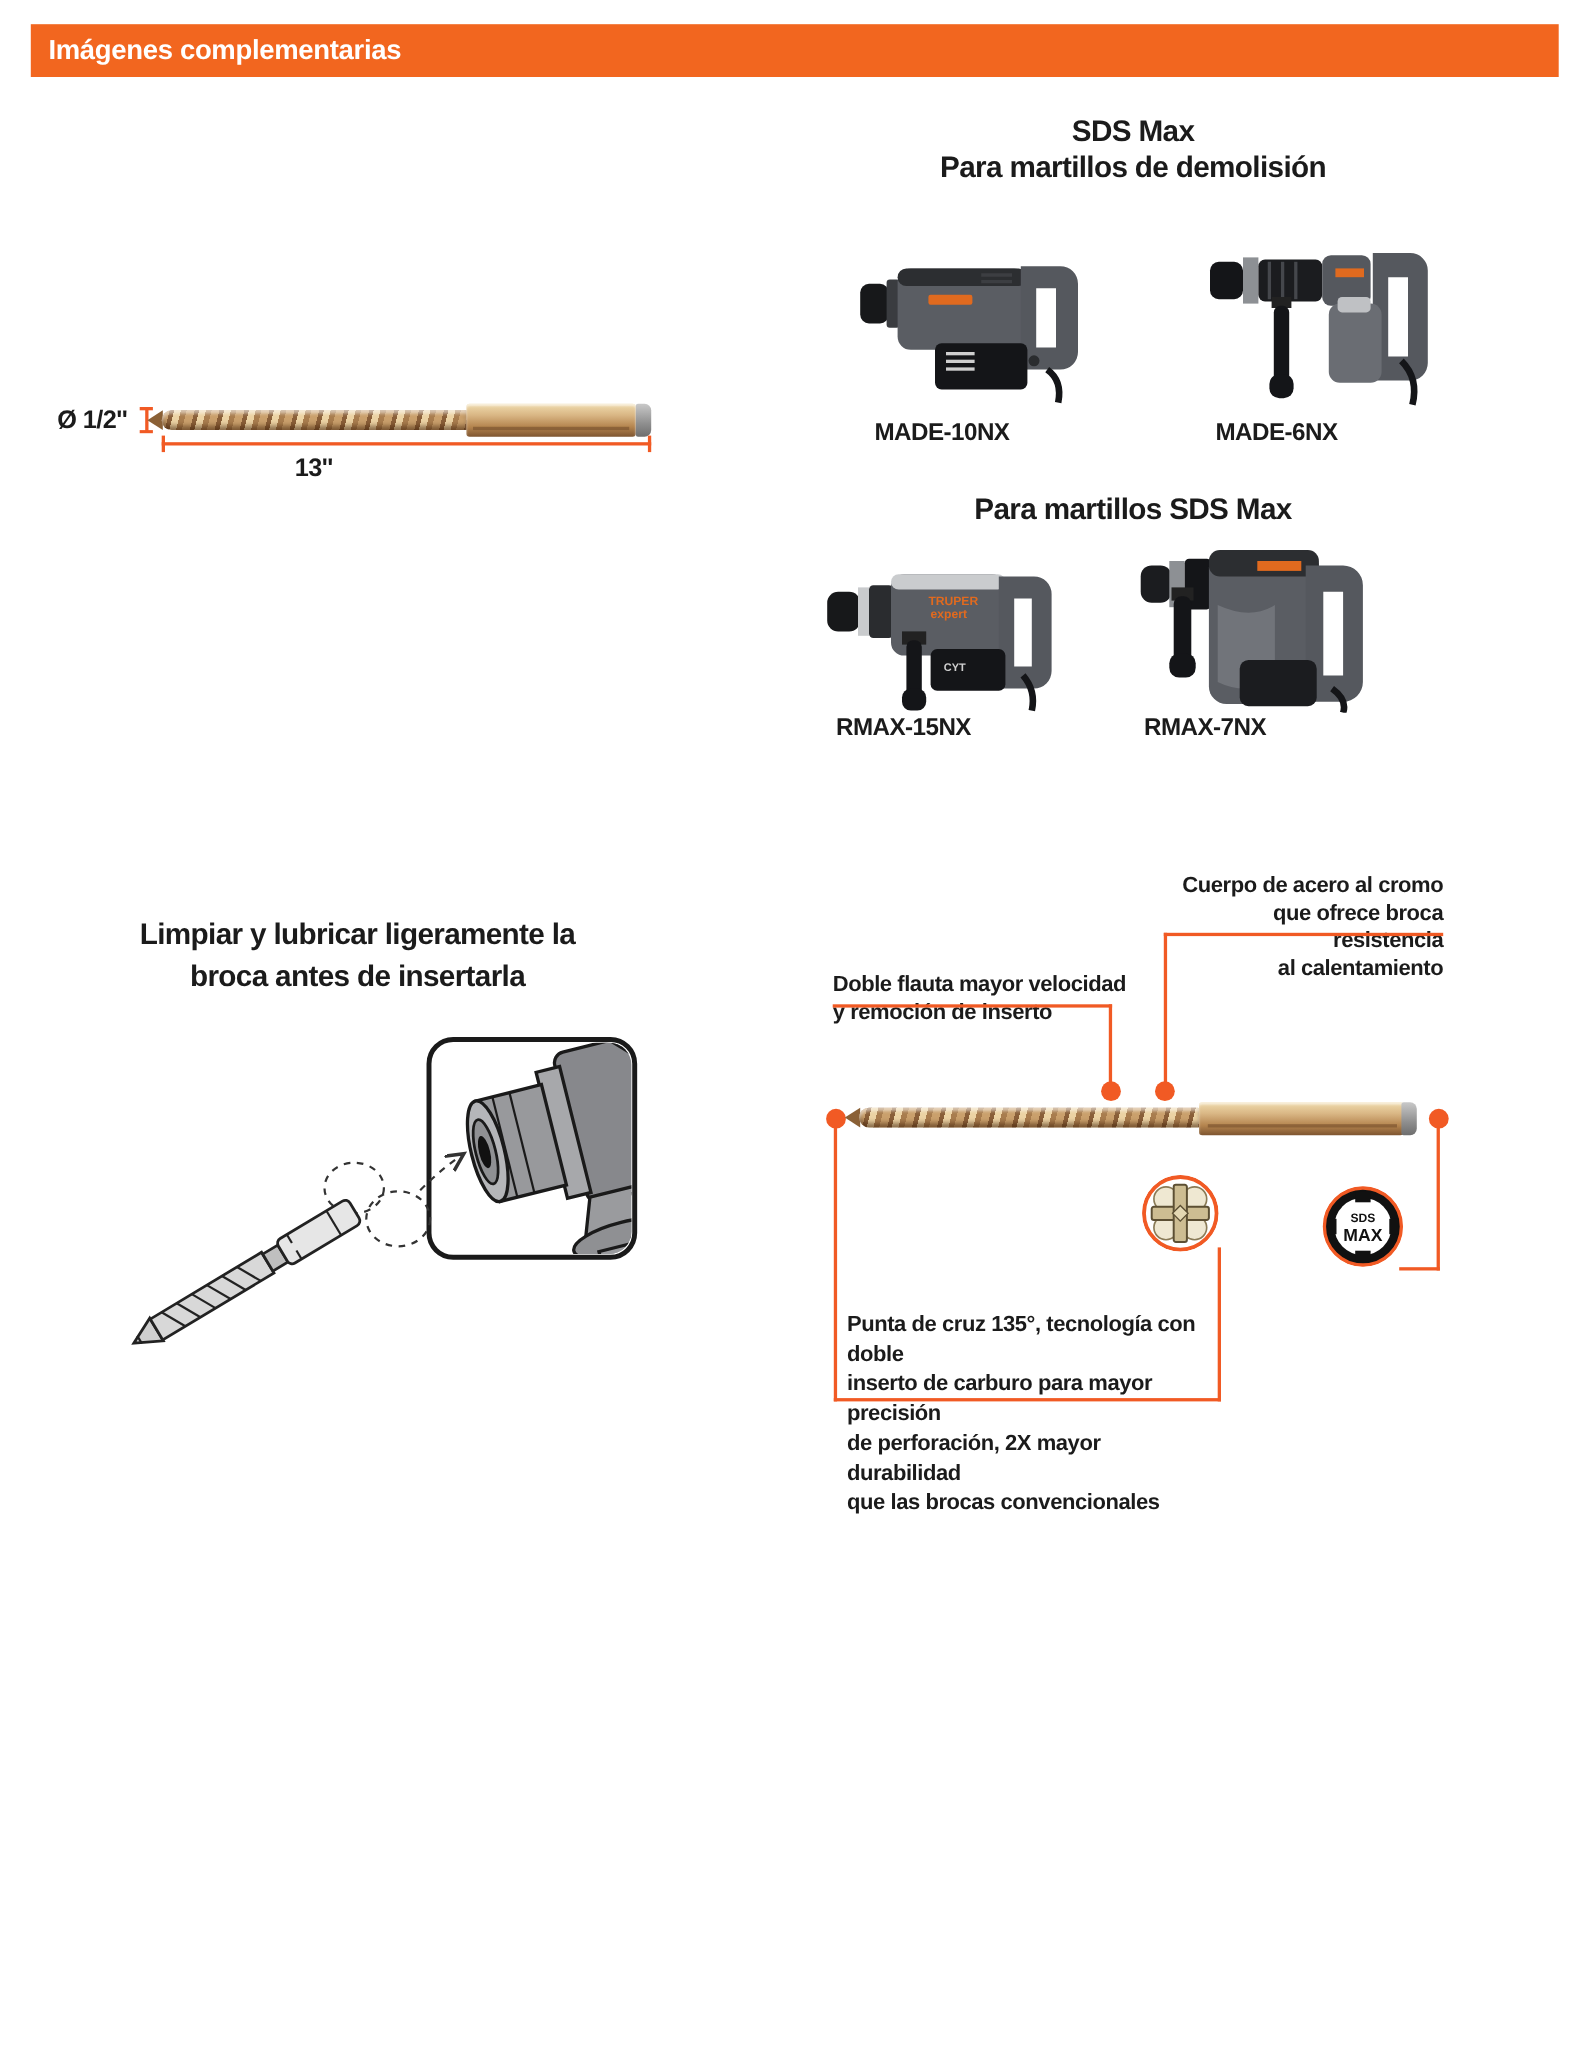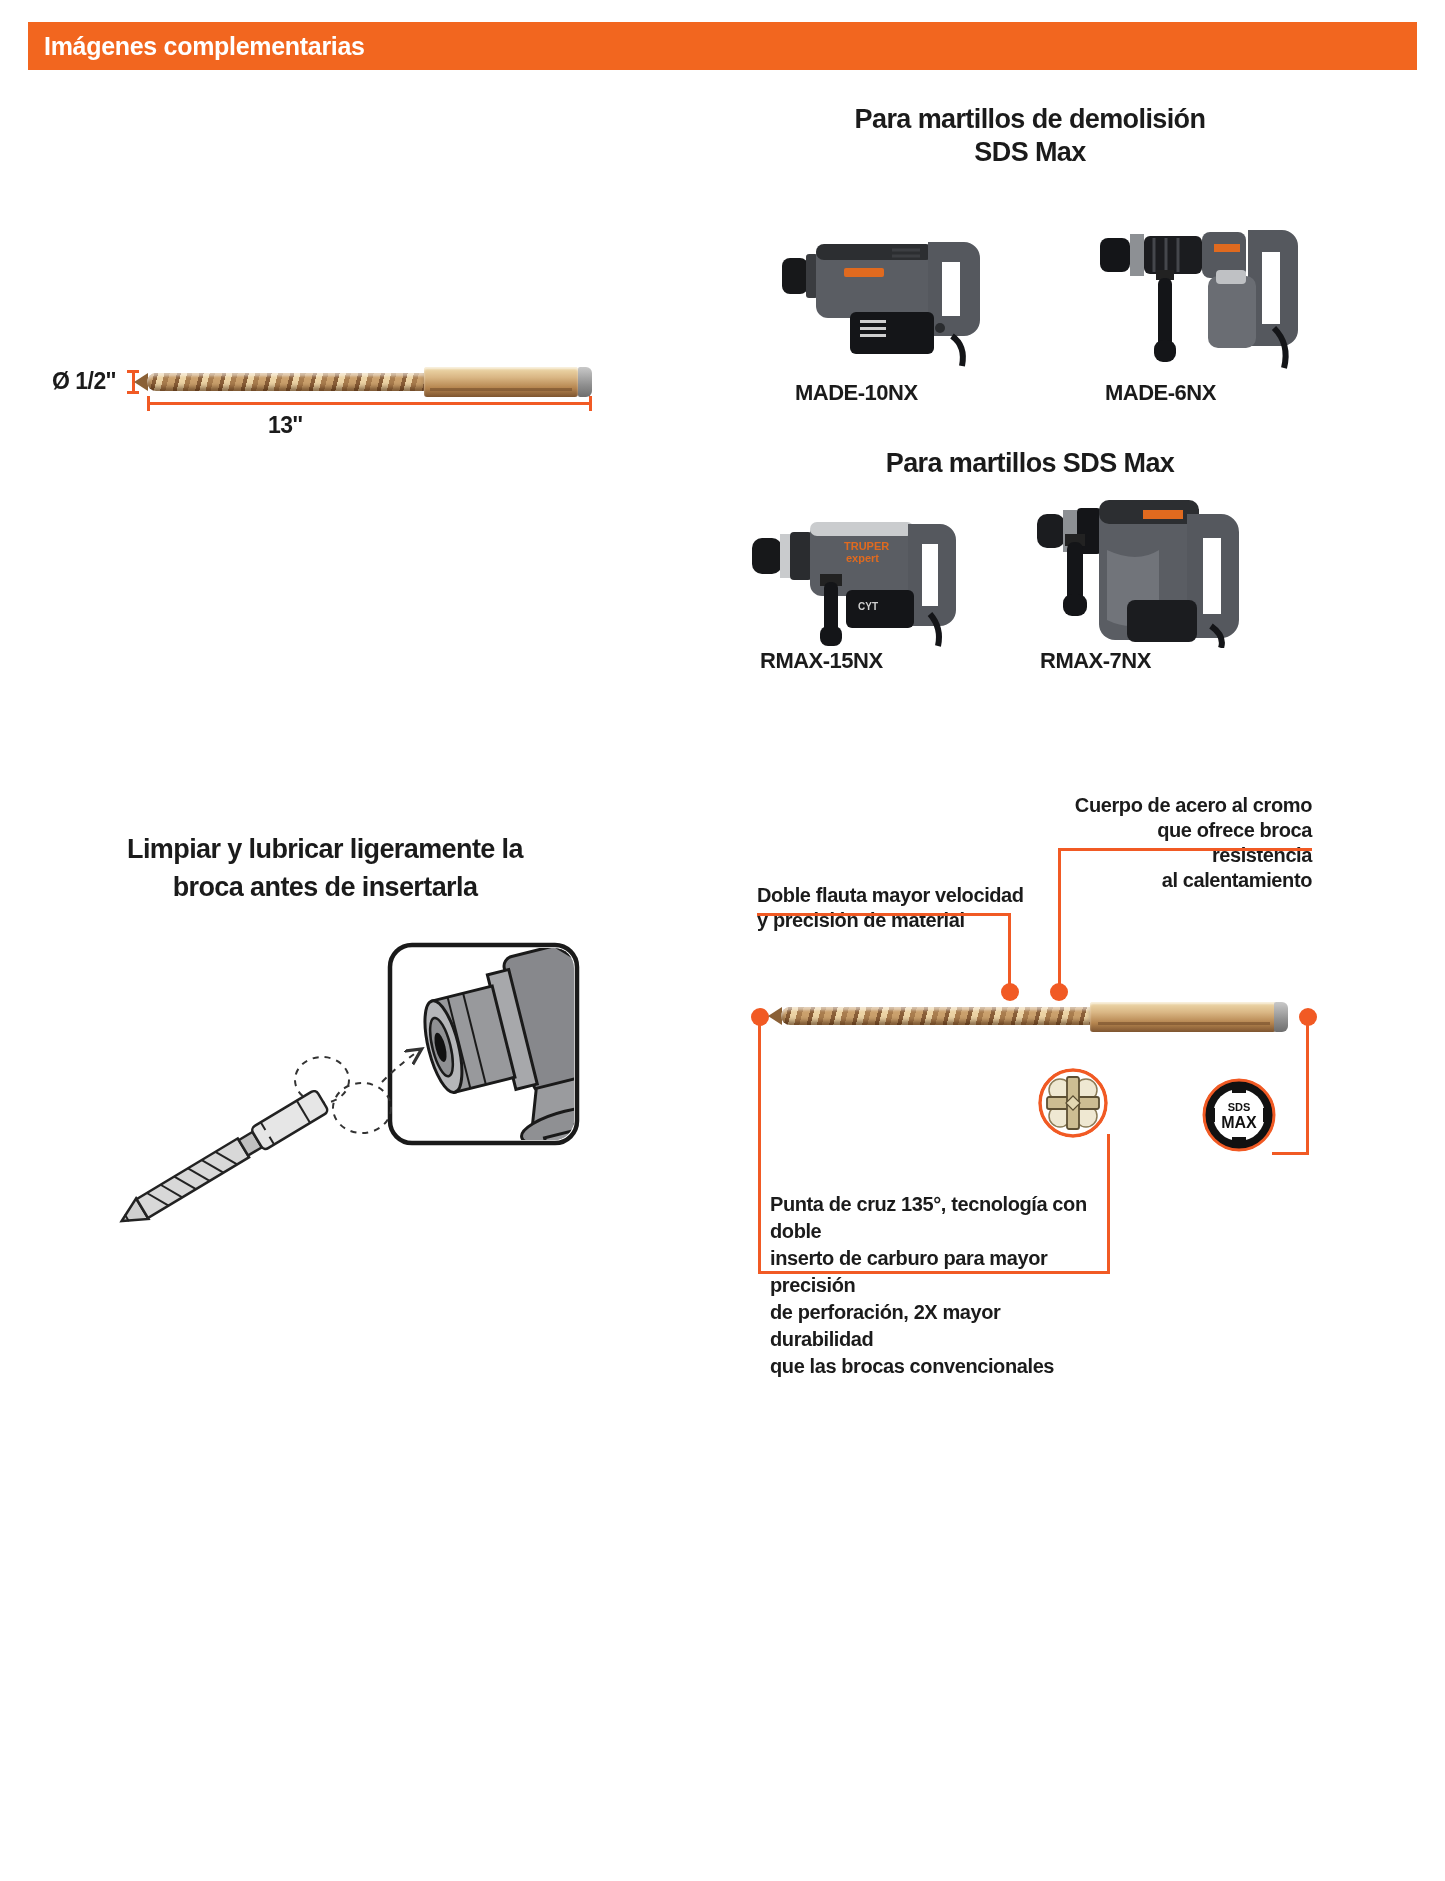--- a/index.html
+++ b/index.html
@@ -51,22 +51,22 @@
   <div class="abs bit-shank" style="left:424px;top:367px;width:154px;"></div>
   <div class="abs" style="left:430px;top:388px;width:142px;height:3px;background:#7e5530;opacity:.7;"></div>
   <div class="abs bit-endcap" style="left:578px;top:367px;"></div>
 
   <div class="abs oline" style="left:147px;top:402px;width:445px;height:3px;"></div>
   <div class="abs oline" style="left:147px;top:396px;width:3px;height:15px;"></div>
   <div class="abs oline" style="left:589px;top:396px;width:3px;height:15px;"></div>
   <div class="abs dimlabel" style="left:268px;top:412px;width:200px;text-align:left;">13''</div>
 
   <div class="abs h1" style="left:700px;top:103px;width:660px;">
+    <div>SDS Max</div>
     <div>Para martillos de demolisión</div>
-    <div>SDS Max</div>
   </div>
 
   <svg class="abs" style="left:780px;top:208px;" width="210" height="160" viewBox="0 0 210 160">
     <rect x="2" y="50" width="26" height="36" rx="8" fill="#17181a"></rect>
     <rect x="26" y="46" width="12" height="44" rx="3" fill="#3a3c40"></rect>
     <rect x="36" y="36" width="118" height="74" rx="12" fill="#5a5d63"></rect>
     <rect x="36" y="36" width="118" height="16" rx="8" fill="#2c2e31"></rect>
     <rect x="64" y="60" width="40" height="9" rx="2" fill="#e06a1f"></rect>
     <g stroke="#3c3e42" stroke-width="3">
         <line x1="112" y1="42" x2="140" y2="42"></line>
@@ -201,21 +201,21 @@
       <rect x="144" y="-9" width="16" height="18" fill="#bfbfbf" stroke="#222" stroke-width="2.5"></rect>
       <rect x="160" y="-13" width="76" height="26" rx="5" fill="#e6e6e6" stroke="#222" stroke-width="2.5"></rect>
       <line x1="172" y1="-13" x2="172" y2="-4" stroke="#222" stroke-width="2"></line>
       <line x1="172" y1="4" x2="172" y2="13" stroke="#222" stroke-width="2"></line>
       <line x1="214" y1="-13" x2="214" y2="13" stroke="#222" stroke-width="2"></line>
     </g>
   </svg>
 
   <div class="abs callout" style="left:757px;top:858px;width:280px;">
     <div>Doble flauta mayor velocidad</div>
-    <div>y precisión de material</div>
+    <div>y remoción de inserto</div>
   </div>
   <div class="abs oline" style="left:757px;top:913px;width:254px;height:3px;"></div>
   <div class="abs oline" style="left:1008px;top:913px;width:3px;height:72px;"></div>
   <div class="abs odot" style="left:1001px;top:983px;"></div>
 
   <div class="abs callout right" style="left:1052px;top:768px;width:260px;">
     <div>Cuerpo de acero al cromo</div>
     <div>que ofrece broca resistencia</div>
     <div>al calentamiento</div>
   </div>

